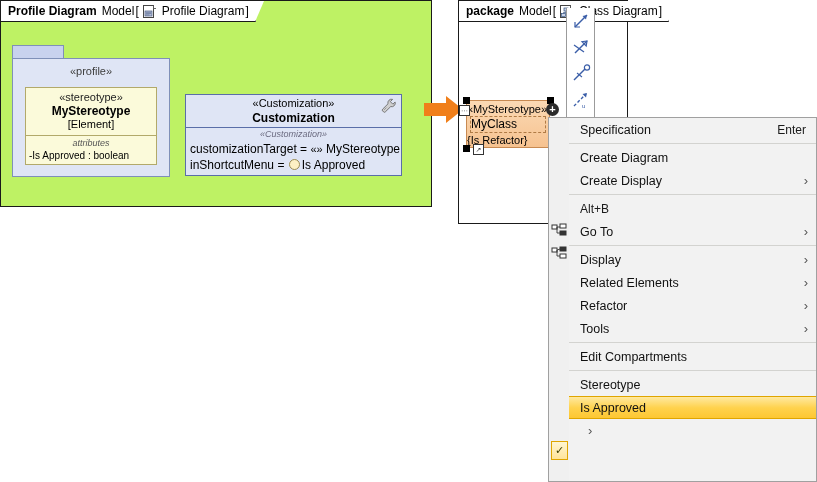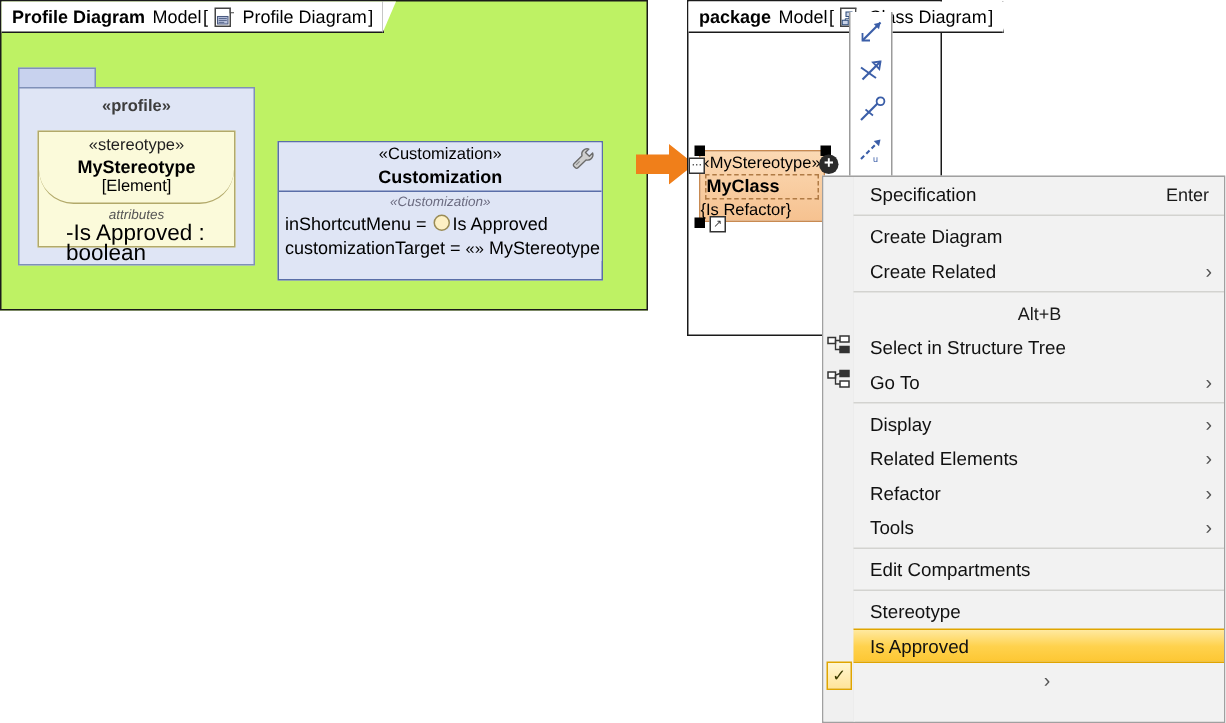--- a/index.html
+++ b/index.html
@@ -58,46 +58,45 @@
   #profile-pkg-body{
     position:absolute;left:0;top:13px;width:158px;height:119px;
     background:#dfe5f5;border:1px solid #7f90b8;
     box-sizing:border-box;
   }
   #profile-pkg-shadow{
     position:absolute;left:3px;top:16px;width:158px;height:119px;
     background:#b9bfd0;opacity:.55;z-index:-1;
   }
   .pkg-stereo{
-    text-align:center;font-size:11px;color:#3d3d3d;margin-top:6px;font-weight:bold;
+    text-align:center;font-size:11px;color:#3d3d3d;margin-top:6px;
   }
 
   
   #stereotype-box{
     position:absolute;left:12px;top:28px;width:132px;height:78px;
     border:1px solid #b2a96a;background:#fbfada;box-sizing:border-box;
   }
   #stereotype-box-shadow{
     position:absolute;left:15px;top:31px;width:132px;height:78px;
     background:#c0bc9a;opacity:.5;z-index:-1;
   }
   .st-name-comp{
     padding:3px 2px 4px 2px;text-align:center;
     border-bottom:1px solid #b2a96a;
-    border-radius:23px;
   }
   .st-kw{font-size:11px;color:#222;line-height:13px;}
   .st-nm{font-size:12px;font-weight:bold;line-height:14px;}
   .st-meta{font-size:11px;line-height:13px;}
   .st-attr-head{font-size:9px;font-style:italic;text-align:center;color:#555;line-height:12px;padding-top:1px;}
-  .st-attr{font-size:15px;padding-left:18px;line-height:13px;}
+  .st-attr{font-size:10px;padding-left:3px;line-height:13px;}
 
   
   #custom-box{
-    left:184px;top:93px;width:217px;height:93px;
+    left:184px;top:93px;width:217px;height:82px;
     border:1px solid #5a6ea8;background:#dfe5f5;box-sizing:border-box;
   }
   #custom-box-shadow{
     left:187px;top:96px;width:217px;height:82px;
     background:#b9bfd0;opacity:.55;z-index:-1;
   }
   #custom-head{
     height:33px;border-bottom:1px solid #5a6ea8;position:relative;
     text-align:center;box-sizing:border-box;background:#dfe5f5;
   }
@@ -124,21 +123,21 @@
 
   
   #myclass-box{
     left:466px;top:100px;width:84px;height:48px;
     box-sizing:border-box;
     border:1px solid #c88a52;
     background:linear-gradient(180deg,#fbd9b4 0%,#f6c290 100%);
   }
   .mc-line{text-align:left;white-space:nowrap;}
   .mc-stereo{font-size:11px;line-height:14px;padding-top:1px;}
-  .mc-name{font-size:12px;font-weight:bold;line-height:15px;border:1px dashed #b07b45;margin:0 3px;}
+  .mc-name{font-size:12px;font-weight:normal;line-height:15px;border:1px dashed #b07b45;margin:0 3px;}
   .mc-tag{font-size:11px;line-height:14px;}
   .sel-handle{position:absolute;width:7px;height:7px;background:#000;}
   .sq-btn{
     position:absolute;width:11px;height:11px;background:#fff;
     border:1px solid #333;box-sizing:border-box;
     font-size:7px;line-height:9px;text-align:center;color:#333;
   }
   #plus-badge{
     position:absolute;width:13px;height:13px;border-radius:50%;
     background:#2b2b2b;color:#fff;font-size:11px;line-height:12px;
@@ -167,21 +166,20 @@
     background:#f0f0f0;border-right:1px solid #dededb;
   }
   #menu-list{
     position:absolute;left:20px;top:0;right:0;bottom:0;
     background:#f2f2f2;
   }
   .mi{
     position:relative;height:23px;display:flex;align-items:center;
     padding:0 8px 0 11px;white-space:nowrap;color:#111;
     box-sizing:border-box;
-    justify-content:center;
   }
   .mi .lbl{flex:1;}
   .mi .sc{color:#1a1a1a;font-size:12px;padding-right:2px;}
   .mi .arr{color:#555;font-size:13px;padding-left:8px;}
   .mi.selected{
     background:linear-gradient(180deg,#ffe9a0 0%,#ffd24d 52%,#fdc733 100%);
     border-top:1px solid #e0a500;border-bottom:1px solid #e0a500;
     height:23px;
   }
   .msep{height:1px;background:#d3d3d0;margin:2px 0 2px 0;}
@@ -245,27 +243,27 @@
       <span id="wrench-icon">
         <svg width="18" height="18" viewBox="0 0 18 18">
           <path d="M12.6 2.4 a3.6 3.6 0 0 0-4.6 4.4 L2.6 12.2 a1.2 1.2 0 0 0 0 1.7 l1 1 a1.2 1.2 0 0 0 1.7 0 L10.7 9.6 a3.6 3.6 0 0 0 4.4-4.6 L12.9 7.2 L10.3 4.6 Z" fill="#cfcfcf" stroke="#6b6b6b" stroke-width="0.9" stroke-linejoin="round"></path>
           <line x1="4.1" y1="12.9" x2="6.4" y2="10.6" stroke="#8c8c8c" stroke-width="0.8"></line>
         </svg>
       </span>
     </div>
     <div id="custom-body">
       <div class="cu-compkw">«Customization»</div>
       <div class="cu-row">
-        <span>inShortcutMenu =</span>
-        <span class="circle-glyph"></span><span>Is Approved</span>
-      </div>
-      <div class="cu-row">
         <span>customizationTarget =</span>
         <span class="guillemet">«»</span>
         <span>MyStereotype</span>
+      </div>
+      <div class="cu-row">
+        <span>inShortcutMenu =</span>
+        <span class="circle-glyph"></span><span>Is Approved</span>
       </div>
     </div>
   </div>
 </div>
 
 <div class="abs" id="transition-arrow">
   <svg width="40" height="27" viewBox="0 0 40 27">
     <path d="M0 7 L22 7 L22 0 L39 13.5 L22 27 L22 20 L0 20 Z" fill="#f07f1a"></path>
   </svg>
 </div>
@@ -339,29 +337,26 @@
   <div id="menu-list">
       <div class="mi">
         <span class="lbl">Specification</span>
         <span class="sc">Enter</span>
       </div>
       <div class="msep"></div>
       <div class="mi">
         <span class="lbl">Create Diagram</span>
       </div>
       <div class="mi">
-        <span class="lbl">Create Related</span>
+        <span class="lbl">Create Display</span>
         <span class="arr">›</span>
       </div>
       <div class="msep"></div>
       <div class="mi">
         <span class="sc">Alt+B</span>
-      </div>
-      <div class="mi">
-        <span class="lbl">Select in Structure Tree</span>
       </div>
       <div class="mi">
         <span class="lbl">Go To</span>
         <span class="arr">›</span>
       </div>
       <div class="msep"></div>
       <div class="mi">
         <span class="lbl">Display</span>
         <span class="arr">›</span>
       </div>

